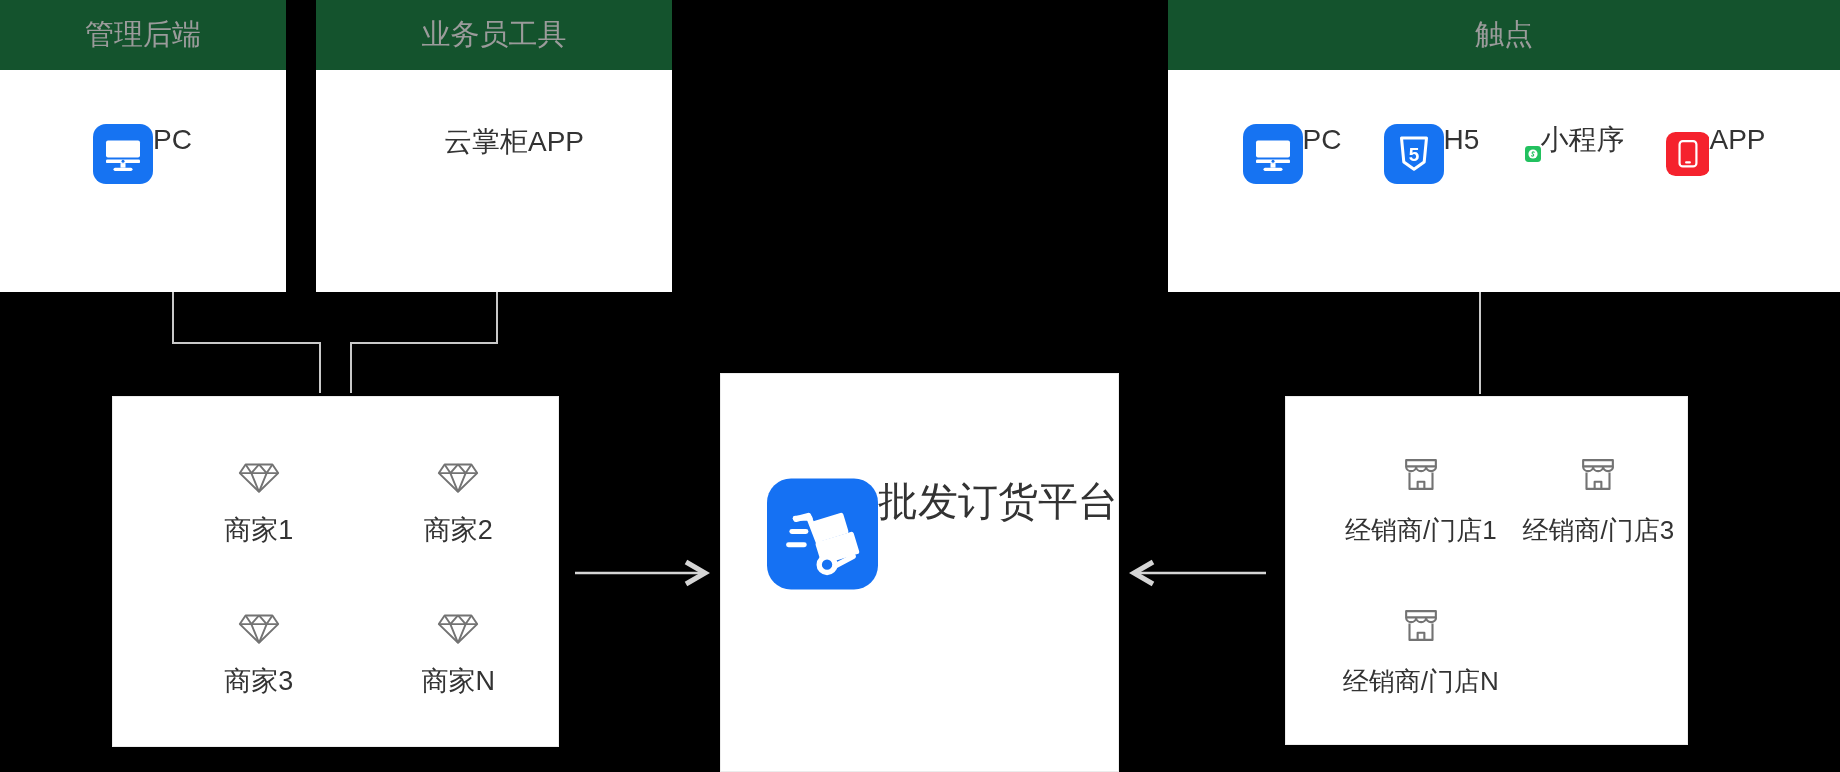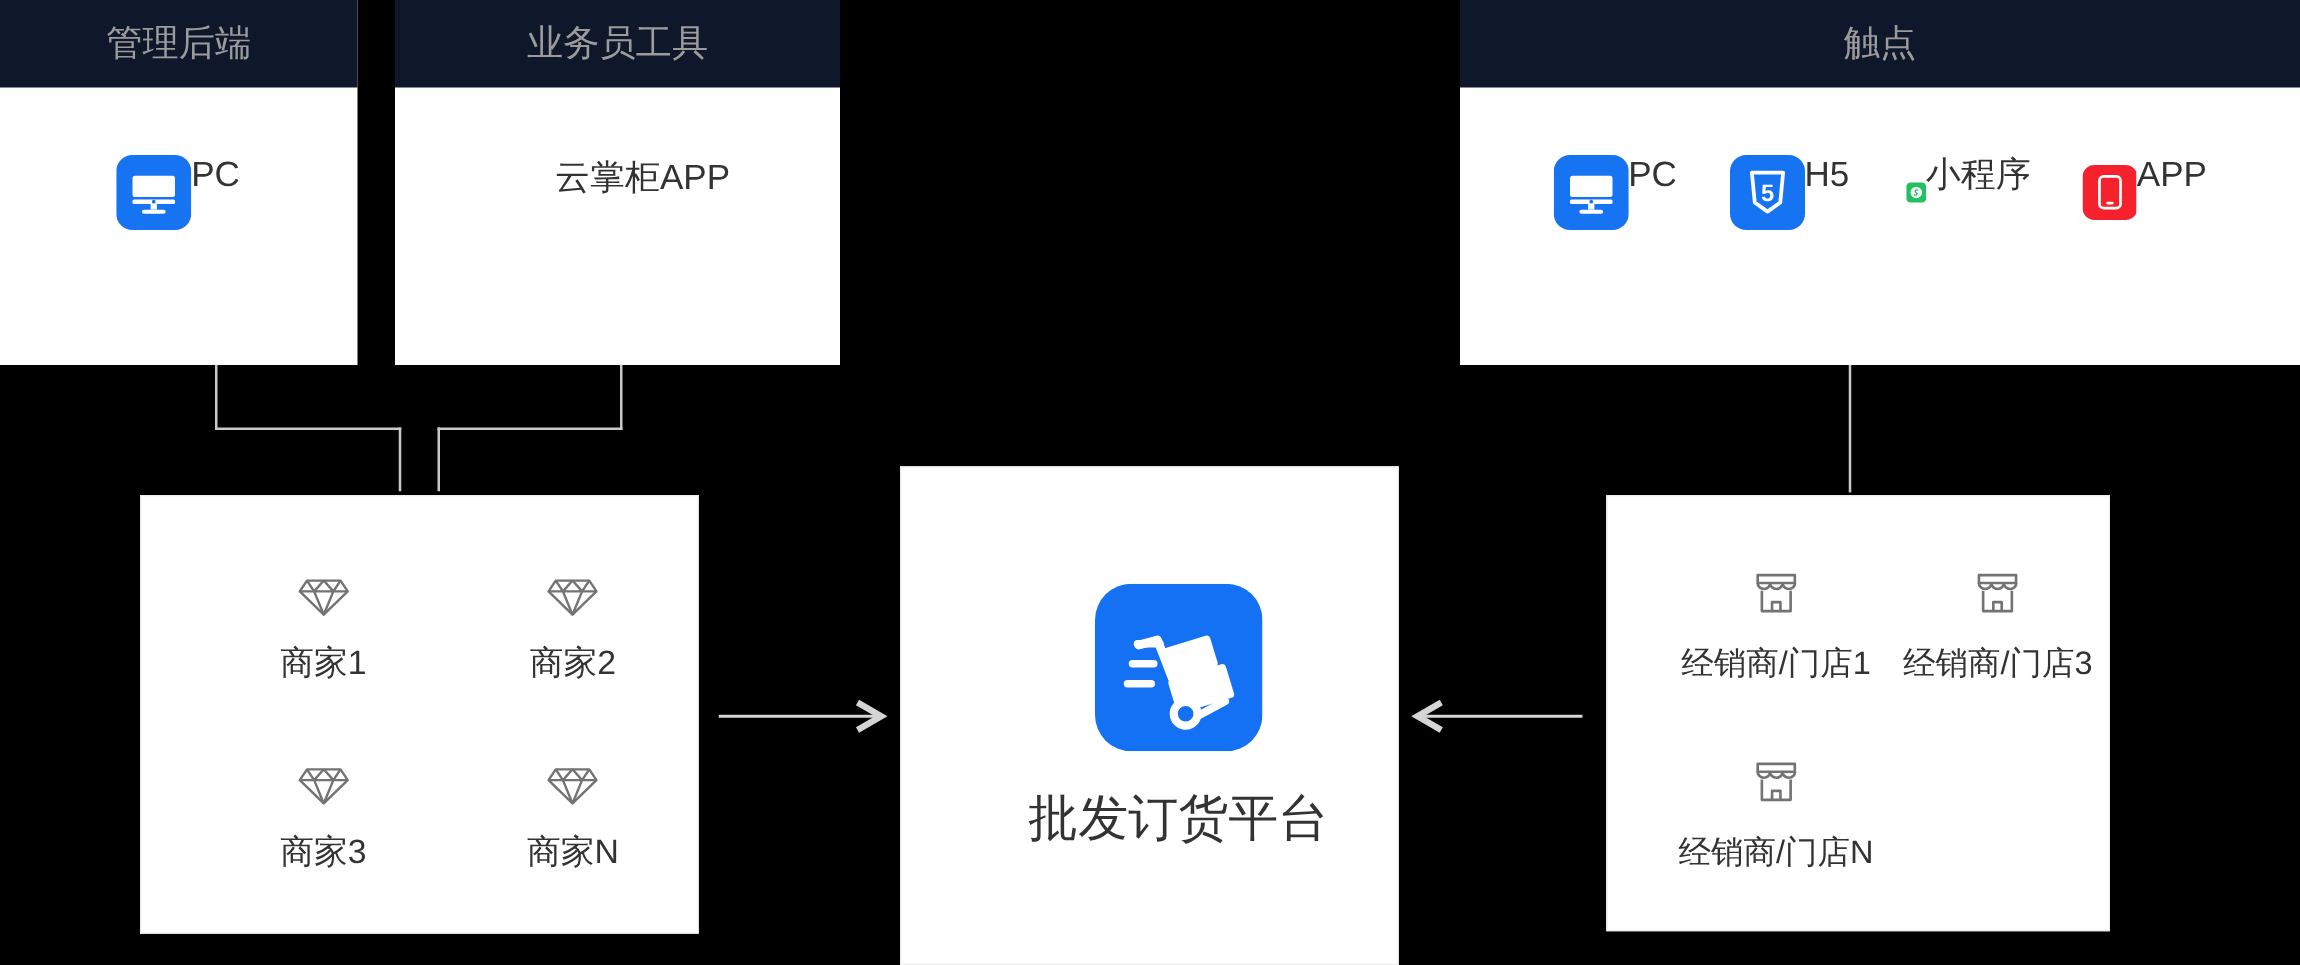--- a/index.html
+++ b/index.html
@@ -1,21 +1,21 @@
 <!DOCTYPE html>
 <html><head>
 <meta charset="utf-8">
 <style>
   html,body{margin:0;padding:0;background:#000;}
   .stage{position:relative;width:1840px;height:772px;background:#000;overflow:hidden;
          font-family:"Liberation Sans","DejaVu Sans",sans-serif;}
 
   
   .panel{position:absolute;top:0;height:292px;background:#fff;}
-  .panel-header{height:70px;background:#0f172a;color:#9b9b9b;font-size:29px;
+  .panel-header{height:70px;background:#14532d;color:#9b9b9b;font-size:29px;
                 display:flex;align-items:center;justify-content:center;}
   .panel-body{display:flex;justify-content:center;gap:41px;}
   .item{display:flex;flex-direction:row;align-items:center;width:100px;}
   .app-icon{width:60px;height:60px;margin-top:54px;}
   .item-label{margin-top:26px;font-size:28px;color:#333;line-height:32px;white-space:nowrap;}
 
   
   .yzg-icon{position:relative;width:66px;height:66px;margin-top:52px;border-radius:15px;
             overflow:hidden;background:#fb1e44;}
   .yzg-top{position:absolute;top:0;left:0;right:0;height:25px;background:#17171b;
@@ -36,21 +36,21 @@
              border-radius:2px;transform:rotate(14deg);}
 
   
   .white-box{position:absolute;background:#fff;border:1px solid #ececec;box-sizing:border-box;padding-left:46px;}
   .duo-grid{display:flex;flex-wrap:wrap;padding-top:55px;}
   .duo-cell{width:50%;display:flex;flex-direction:column;align-items:center;margin-bottom:56px;box-sizing:border-box;}
   .gray-icon{width:46px;height:46px;}
   .cell-label{margin-top:15px;font-size:27px;color:#333;line-height:34px;white-space:nowrap;}
   .stores .cell-label{font-size:26px;}
 
-  .platform-inner{display:flex;flex-direction:column;align-items:center;}
+  .platform-inner{display:flex;align-items:center;}
   .platform-icon{width:134px;height:134px;margin-top:93px;}
   .platform-label{margin-top:26px;font-size:40px;color:#333;line-height:56px;white-space:nowrap;}
 
   
   .cline{position:absolute;background:#c9c9c9;}
   .arrow-svg{position:absolute;}
 </style>
 </head>
 <body>
 

